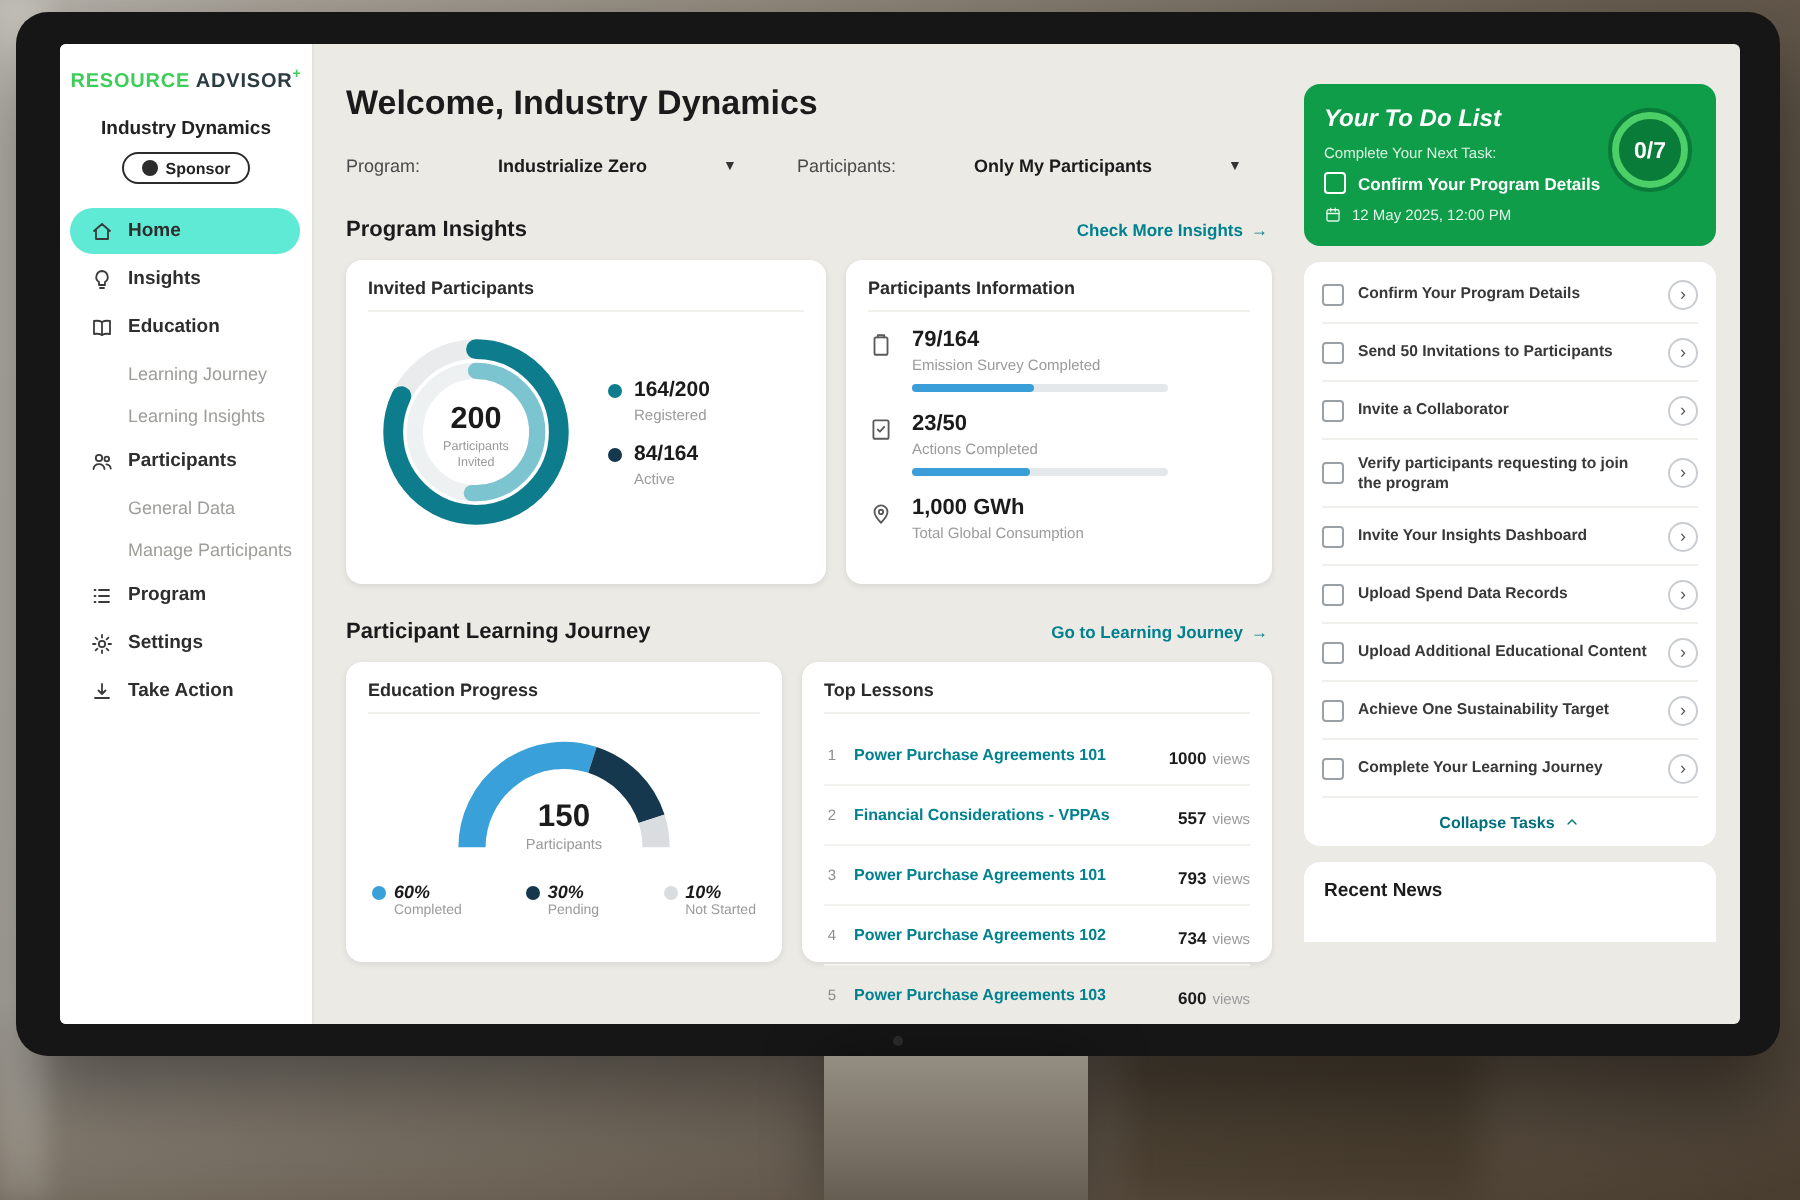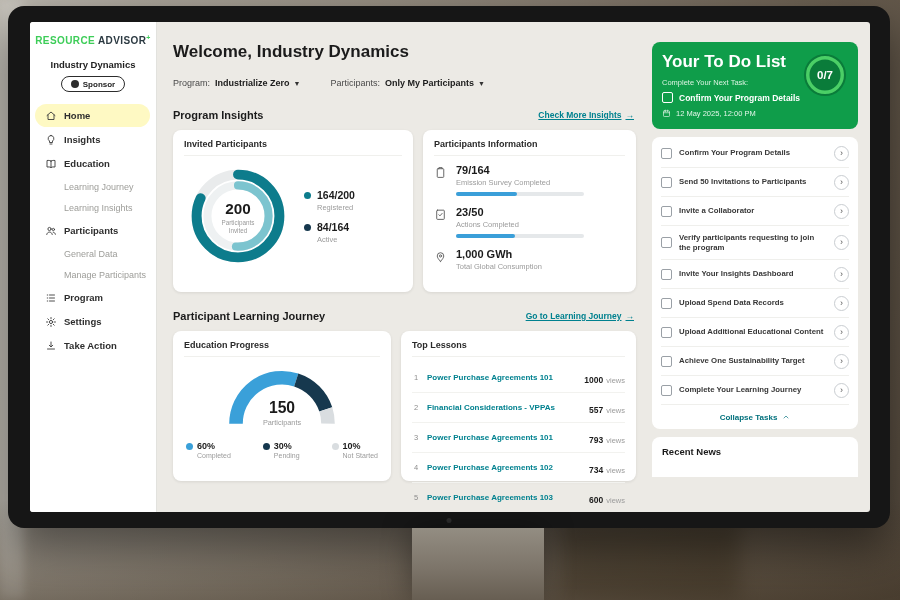--- a/index.html
+++ b/index.html
@@ -26,33 +26,33 @@
   
   .sidebar{flex:0 0 127px;background:#fff;border-right:1px solid #e2e2de;padding-top:12px;box-sizing:border-box;}
   .logo{text-align:center;font-size:10px;font-weight:bold;letter-spacing:.4px;}
   .logo .g{color:#3dcd58;} .logo .d{color:#2c3a42;} .logo .plus{color:#3dcd58;font-size:7px;vertical-align:super;}
   .org{text-align:center;font-size:9.5px;font-weight:bold;color:#222;margin-top:13px;}
   .sponsor{margin:6px auto 12px;width:62px;border:1px solid #2c2c2c;border-radius:10px;display:flex;
            align-items:center;justify-content:center;gap:4px;padding:2.5px 0;font-size:8px;font-weight:bold;color:#222;}
   .sdot{width:8px;height:8px;border-radius:50%;background:#2c2c2c;}
   .nitem{display:flex;align-items:center;gap:7px;height:23px;padding:0 6px 0 10px;margin:1px 6px 1px 5px;
          font-size:9.5px;font-weight:bold;color:#2e2e2e;border-radius:12px;cursor:pointer;}
-  .nitem.active{background:#fef9c3;}
+  .nitem.active{background:#5eead4;}
   .nitem svg{width:12px;height:12px;stroke:#3a3a3a;fill:none;stroke-width:1.8;stroke-linecap:round;stroke-linejoin:round;flex:0 0 12px;}
   .nsub{display:flex;align-items:center;height:21px;padding-left:34px;font-size:9px;color:#9d9d99;cursor:pointer;}
   
   .main{flex:1;min-width:0;padding:14px 10px 0 16px;box-sizing:border-box;}
   .h1{font-size:17px;font-weight:bold;color:#1b1b1b;margin:6px 0 13px;}
   .filters{display:flex;gap:30px;align-items:center;font-size:9px;color:#4a4a4a;height:16px;}
-  .fgroup{display:flex;align-items:center;cursor:pointer;}
+  .fgroup{display:flex;align-items:center;cursor:pointer;gap:34px;}
   .fval{font-weight:bold;color:#1b1b1b;margin-left:5px;}
   .chev{font-size:7px;color:#333;margin-left:4px;}
   .secrow{display:flex;justify-content:space-between;align-items:center;margin:18px 2px 9px 0;}
   .sectitle{font-size:11px;font-weight:bold;color:#1b1b1b;}
-  .seclink{font-size:8.5px;font-weight:bold;color:#00818f;cursor:pointer;text-decoration:underline;}
+  .seclink{font-size:8.5px;font-weight:bold;color:#00818f;cursor:pointer;}
   .seclink .arr{margin-left:4px;}
   .cards{display:flex;gap:10px;}
   .card{background:#fff;border-radius:8px;box-shadow:0 1px 3px rgba(40,40,40,.10);padding:9px 11px;box-sizing:border-box;}
   .card-title{font-size:9px;font-weight:bold;color:#2a2a2a;padding-bottom:6px;border-bottom:1px solid #f0f0ed;margin-bottom:6px;}
   .c-invited{flex:0 0 240px;height:162px;}
   .c-info{flex:1;height:162px;}
   .c-edu{flex:0 0 218px;height:150px;}
   .c-lessons{flex:1;height:150px;}
   
   .donut-wrap{display:flex;align-items:center;gap:12px;}
@@ -69,33 +69,33 @@
   .ival{font-size:11px;font-weight:bold;color:#1b1b1b;}
   .ilab{font-size:7.5px;color:#9b9b9b;margin:2px 0 5px;}
   .bar{width:128px;height:4px;background:#e5e8ea;border-radius:2px;}
   .bar i{display:block;height:4px;border-radius:2px;background:#3a9fd9;}
   
   .gauge{display:block;margin:2px auto 0;width:126px;height:69px;}
   .g-val{font-size:15px;font-weight:bold;fill:#1b1b1b;}
   .g-lab{font-size:7px;fill:#9a9a9a;}
   .glegend{display:flex;justify-content:space-between;margin-top:9px;padding:0 2px;}
   .gli .top{display:flex;align-items:center;gap:4px;}
-  .glv{font-size:9px;font-weight:bold;color:#1b1b1b;}
+  .glv{font-size:9px;font-weight:bold;color:#1b1b1b;font-style:italic;}
   .gll{font-size:7px;color:#9b9b9b;margin-left:11px;margin-top:1px;}
   
   .lrow{display:flex;align-items:center;gap:7px;padding:5.5px 0;border-bottom:1px solid #f2f2ef;}
   .lrow:last-child{border-bottom:none;}
   .lnum{font-size:7.5px;color:#8c8c8c;width:8px;text-align:center;}
   .ltitle{font-size:8px;font-weight:bold;color:#00818f;flex:1;cursor:pointer;}
   .lviews{font-size:8.5px;font-weight:bold;color:#1b1b1b;}
   .lsuffix{font-size:7.5px;font-weight:normal;color:#9b9b9b;margin-left:3px;}
   
   .right{flex:0 0 224px;padding:20px 12px 0 6px;box-sizing:border-box;}
   .todo-card{position:relative;background:#0f9d4a;border-radius:8px;padding:10px 10px 11px;color:#fff;}
-  .tdo-title{font-size:17px;font-weight:bold;}
+  .tdo-title{font-size:12px;font-weight:bold;font-style:italic;}
   .tdo-sub{font-size:7.5px;color:#d9f3e0;margin:6px 0 5px;}
   .tdo-task{display:flex;align-items:center;gap:6px;font-size:8.5px;font-weight:bold;}
   .wcheck{width:9px;height:9px;border:1.2px solid #fff;border-radius:2px;flex:0 0 9px;cursor:pointer;}
   .tdo-due{display:flex;align-items:center;gap:5px;font-size:7.5px;color:#e3f6e9;margin-top:6px;}
   .tdo-due svg{width:9px;height:9px;stroke:#e3f6e9;fill:none;stroke-width:1.8;stroke-linecap:round;}
   .ring{position:absolute;right:10px;top:10px;width:46px;height:46px;}
   .ring-t{fill:#fff;font-size:12px;font-weight:bold;}
   .tasks-card{margin-top:8px;background:#fff;border-radius:8px;padding:2px 9px 0;}
   .trow{display:flex;align-items:center;gap:7px;padding:6.5px 0;border-bottom:1px solid #efefec;cursor:pointer;}
   .tcheck{width:9px;height:9px;border:1.2px solid #9aa0a6;border-radius:2px;flex:0 0 9px;}

